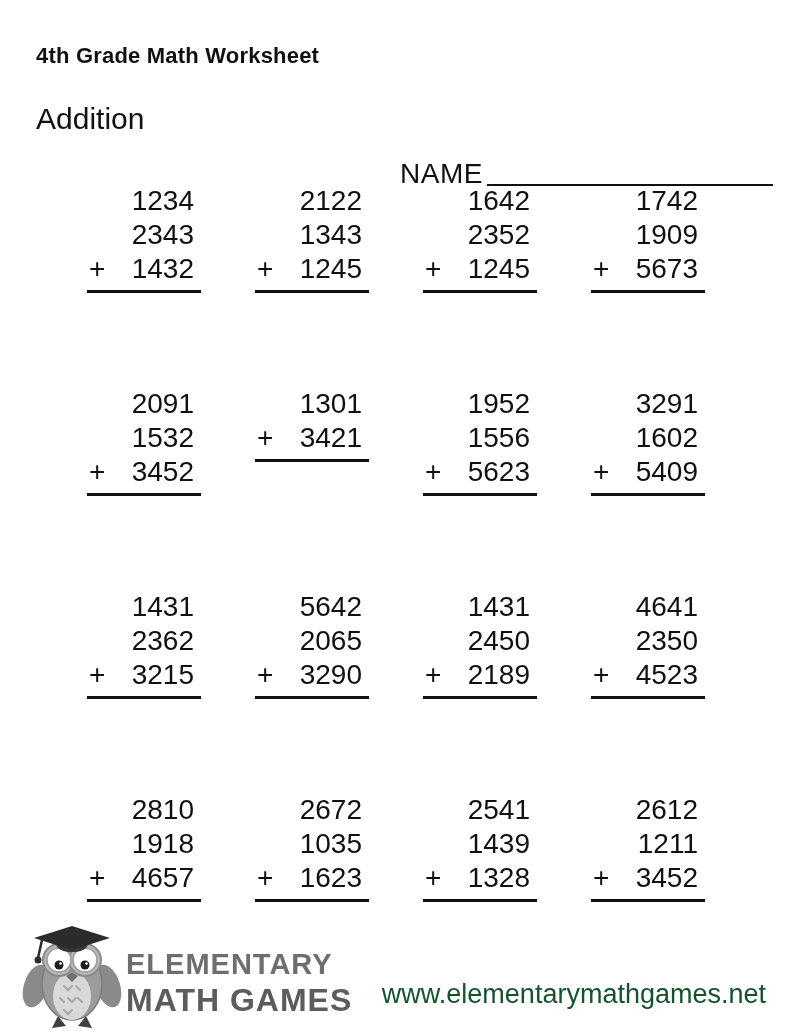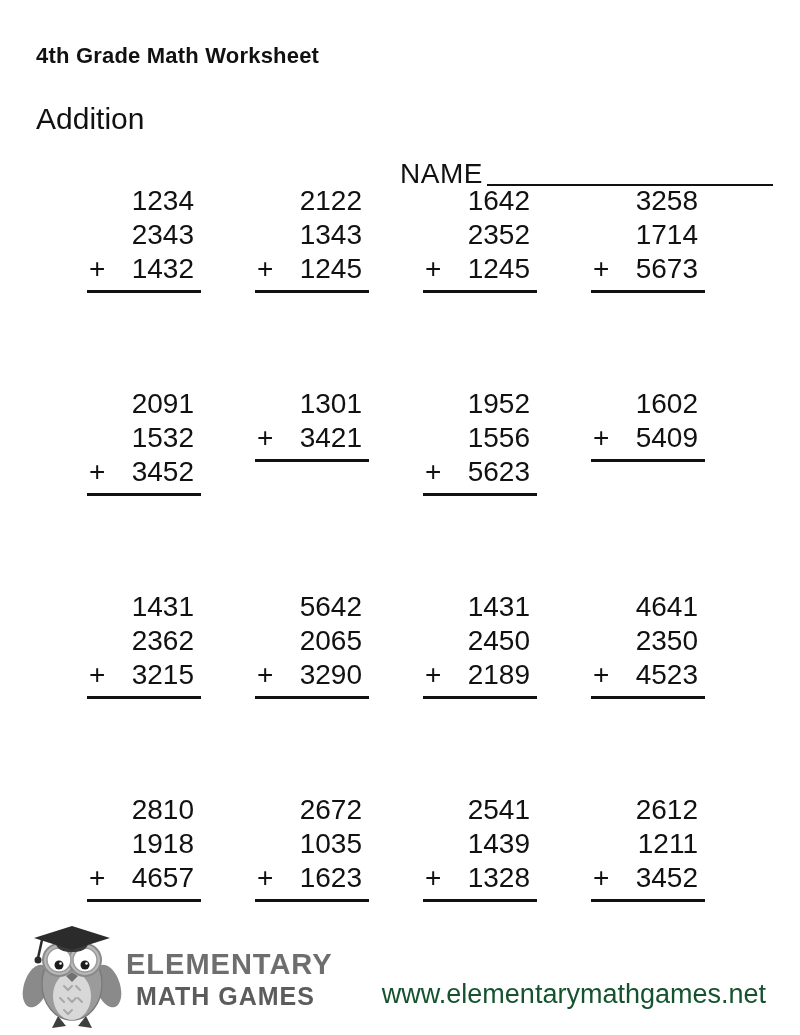--- a/index.html
+++ b/index.html
@@ -52,21 +52,21 @@
     border-bottom:3px solid #111;
     padding:0 7px 4px 2px;
   }
   .answer-space { height:40px; }
 
   
   .logo { position:absolute; left:20px; top:924px; display:flex; align-items:flex-start; }
   .logo svg { display:block; }
   .logo-text { margin-left:2px; margin-top:24px; font-weight:700; color:#666; }
   .logo-line1 { font-size:29px; letter-spacing:1px; color:#6e6e6e; }
-  .logo-line2 { font-size:25px; letter-spacing:1px; margin-left:10px; margin-top:1px; color:#5c5c5c; }
+  .logo-line2 { font-size:32px; letter-spacing:1px; margin-top:1px; color:#5c5c5c; }
   .website {
     position:absolute; right:34px; top:979px;
     font-size:27px; color:#14532d;
   }
 </style>
 </head>
 <body>
 
 <div class="title">4th Grade Math Worksheet</div>
 <div class="subtitle">Addition</div>
@@ -98,22 +98,22 @@
     <div class="problem">
       <div class="addend">1642</div>
       <div class="addend">2352</div>
       <div class="sum-row">
         <span class="plus">+</span>
         <span class="addend-last">1245</span>
       </div>
       <div class="answer-space"></div>
     </div>
     <div class="problem">
-      <div class="addend">3258</div>
-      <div class="addend">1714</div>
+      <div class="addend">1742</div>
+      <div class="addend">1909</div>
       <div class="sum-row">
         <span class="plus">+</span>
         <span class="addend-last">5673</span>
       </div>
       <div class="answer-space"></div>
     </div>
     <div class="problem">
       <div class="addend">2091</div>
       <div class="addend">1532</div>
       <div class="sum-row">
@@ -133,20 +133,21 @@
     <div class="problem">
       <div class="addend">1952</div>
       <div class="addend">1556</div>
       <div class="sum-row">
         <span class="plus">+</span>
         <span class="addend-last">5623</span>
       </div>
       <div class="answer-space"></div>
     </div>
     <div class="problem">
+      <div class="addend">3291</div>
       <div class="addend">1602</div>
       <div class="sum-row">
         <span class="plus">+</span>
         <span class="addend-last">5409</span>
       </div>
       <div class="answer-space"></div>
     </div>
     <div class="problem">
       <div class="addend">1431</div>
       <div class="addend">2362</div>

